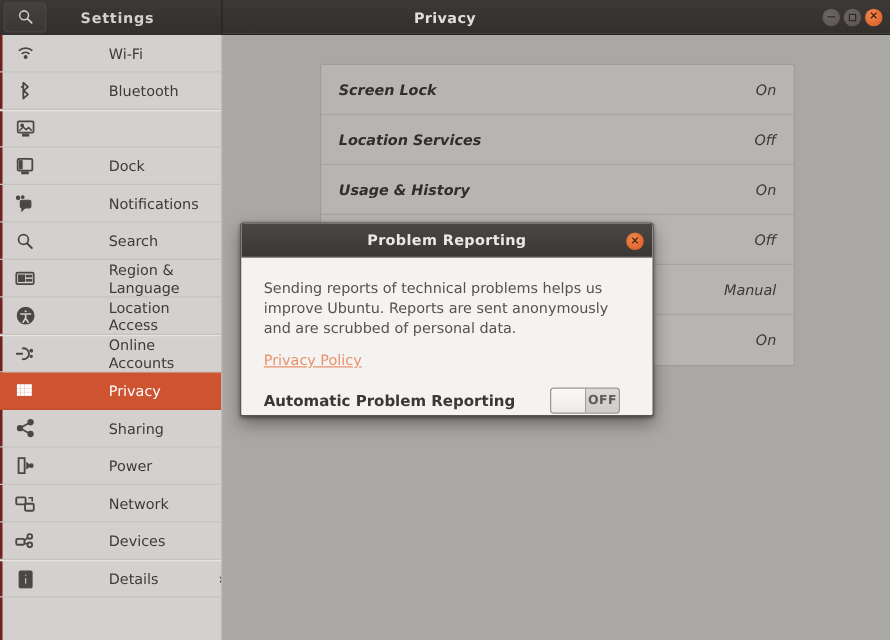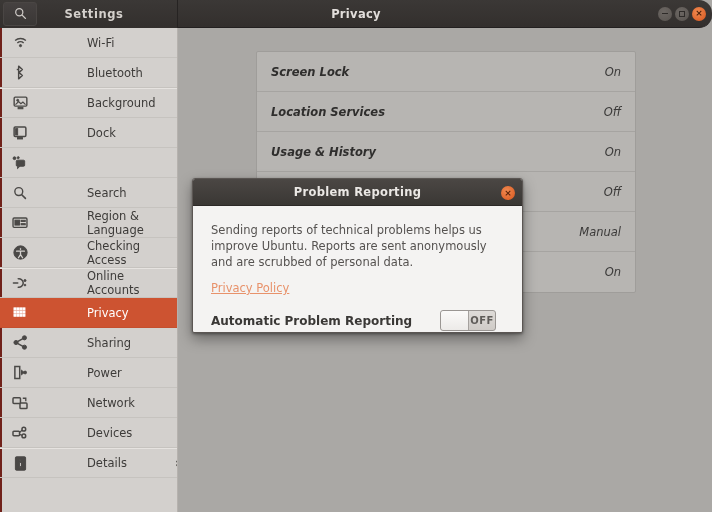--- a/index.html
+++ b/index.html
@@ -14,21 +14,21 @@
     width: 712px; height: 512px;
     background: #aaa8a5;
   }
 
   
   .titlebar {
     position: absolute; top: 0; left: 0;
     width: 712px; height: 28px;
     background: linear-gradient(to bottom, #3b3836 0%, #332f2d 100%);
     border-bottom: 1px solid #232020;
-    display: flex; align-items: center; border-radius: 13px;
+    display: flex; align-items: center;
   }
   .tb-left {
     width: 178px; height: 28px;
     display: flex; align-items: center;
     background: linear-gradient(to bottom, #3b3836 0%, #332f2d 100%);
     border-right: 1px solid #262322;
     position: relative;
   }
   .search-btn {
     width: 34px; height: 24px; margin-left: 3px;
@@ -273,21 +273,20 @@
 
     <div class="sb-item group-start">
       <span class="ic">
         <svg width="15" height="14" viewBox="0 0 16 15">
             <rect x="1.2" y="1.2" width="13.6" height="9.6" rx="1.2" fill="none" stroke="#4a4846" stroke-width="1.5"></rect>
             <circle cx="5" cy="4.6" r="1.1" fill="#4a4846"></circle>
             <path d="M2.6 9.2l3.4-3.2 2.4 2.3 2.2-1.8 2.8 2.7" fill="none" stroke="#4a4846" stroke-width="1.3"></path>
             <rect x="5.4" y="12.2" width="5.2" height="1.5" fill="#4a4846"></rect>
           </svg>
       </span>
-      <span class="lbl">Background</span>
     </div>
 
     <div class="sb-item">
       <span class="ic">
         <svg width="14" height="14" viewBox="0 0 15 15">
             <rect x="1.2" y="1.2" width="12.6" height="10" rx="1.2" fill="none" stroke="#4a4846" stroke-width="1.6"></rect>
             <rect x="2.8" y="2.8" width="2.2" height="6.8" fill="#4a4846"></rect>
             <rect x="4.8" y="12.4" width="5.4" height="1.5" fill="#4a4846"></rect>
           </svg>
       </span>
@@ -296,20 +295,21 @@
 
     <div class="sb-item">
       <span class="ic">
         <svg width="16" height="14" viewBox="0 0 17 15">
             <rect x="4.5" y="4.5" width="9" height="6.5" rx="1.2" fill="#4a4846"></rect>
             <path d="M6 11l-0.2 2.6 2.6-2.6" fill="#4a4846"></path>
             <circle cx="2.6" cy="2.4" r="1.5" fill="#4a4846"></circle>
             <circle cx="6.6" cy="1.8" r="1.1" fill="#4a4846"></circle>
           </svg>
       </span>
+      <span class="lbl">Notifications</span>
     </div>
 
     <div class="sb-item">
       <span class="ic">
         <svg width="14" height="14" viewBox="0 0 16 16">
             <circle cx="6.6" cy="6.4" r="4.5" fill="none" stroke="#4a4846" stroke-width="1.6"></circle>
             <line x1="10" y1="10" x2="14.2" y2="14.2" stroke="#4a4846" stroke-width="1.8" stroke-linecap="round"></line>
           </svg>
       </span>
       <span class="lbl">Search</span>
@@ -328,21 +328,21 @@
     </div>
 
     <div class="sb-item">
       <span class="ic">
         <svg width="15" height="15" viewBox="0 0 16 16">
             <circle cx="8" cy="8" r="7.1" fill="#4a4846"></circle>
             <circle cx="8" cy="4.3" r="1.4" fill="#d3d0cd"></circle>
             <path d="M3.8 6.6h8.4M8 7v3.2M8 10.2l-2.2 3.4M8 10.2l2.2 3.4" stroke="#d3d0cd" stroke-width="1.4" stroke-linecap="round" fill="none"></path>
           </svg>
       </span>
-      <span class="lbl">Checking Access</span>
+      <span class="lbl">Location Access</span>
     </div>
 
     <div class="sb-item group-start">
       <span class="ic">
         <svg width="16" height="14" viewBox="0 0 17 14">
             <path d="M1.5 7h4.6" stroke="#4a4846" stroke-width="1.6" stroke-linecap="round"></path>
             <path d="M6 2.6A4.6 4.6 0 116 11.4" fill="none" stroke="#4a4846" stroke-width="1.6"></path>
             <circle cx="13.8" cy="4.4" r="1.1" fill="#4a4846"></circle>
             <circle cx="13.8" cy="9.2" r="0.9" fill="#4a4846"></circle>
           </svg>

